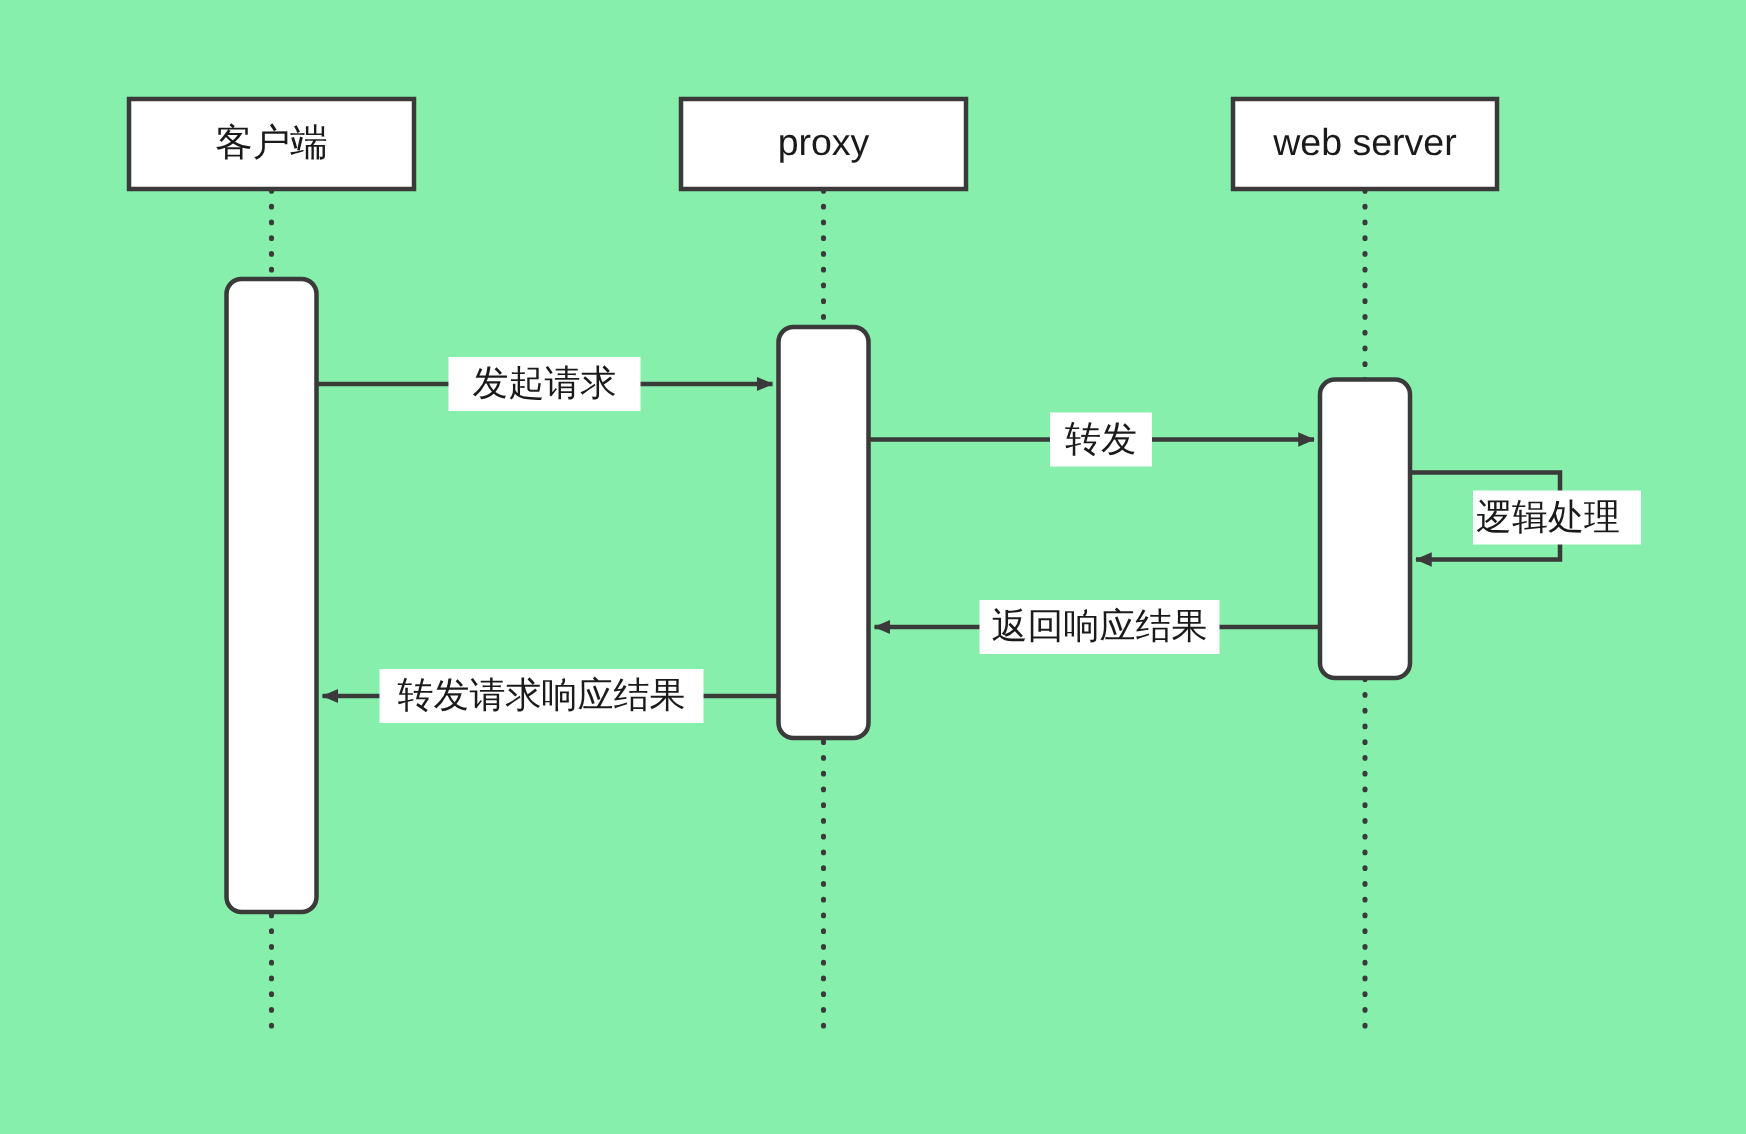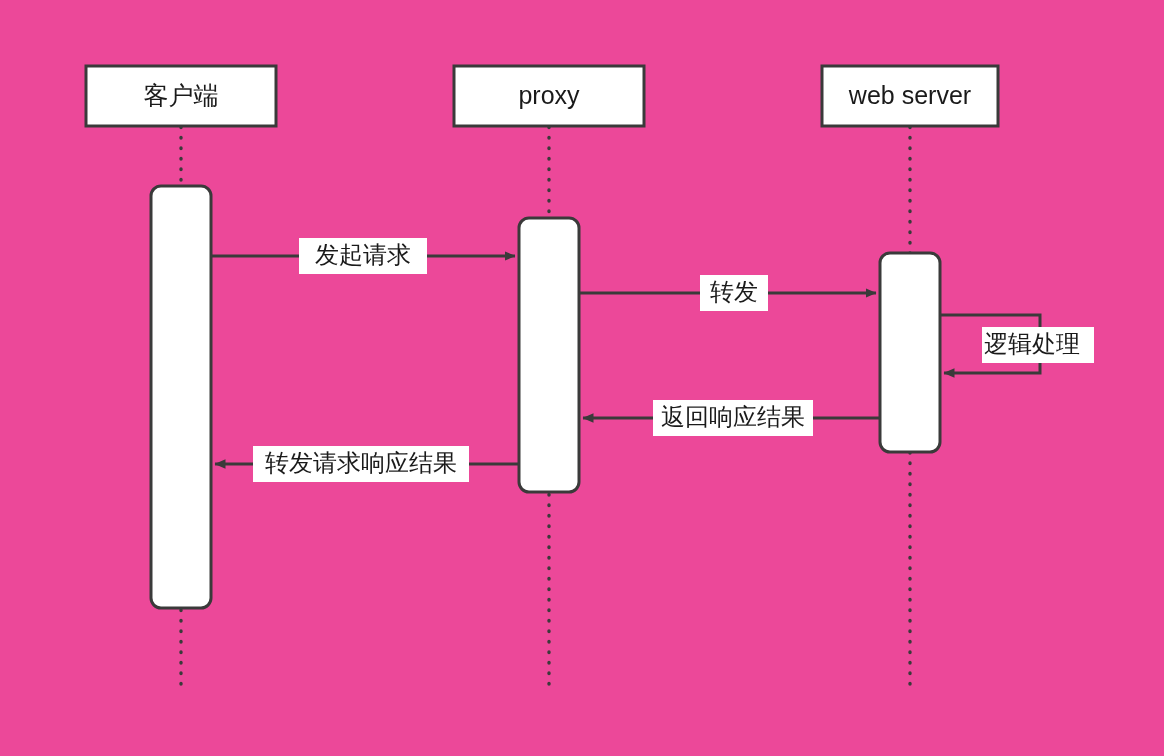--- a/index.html
+++ b/index.html
@@ -10,21 +10,21 @@
   body {
     width: 1164px;
     height: 756px;
     font-family: "Liberation Sans", "DejaVu Sans", sans-serif;
     overflow: hidden;
   }
   #diagram-root {
     position: relative;
     width: 1164px;
     height: 756px;
-    background: #ec4899;
+    background: #86efac;
   }
   svg#seq-svg {
     display: block;
     width: 1164px;
     height: 756px;
   }
   .actor-box {
     fill: #ffffff;
     stroke: #3a3a3a;
     stroke-width: 3;

